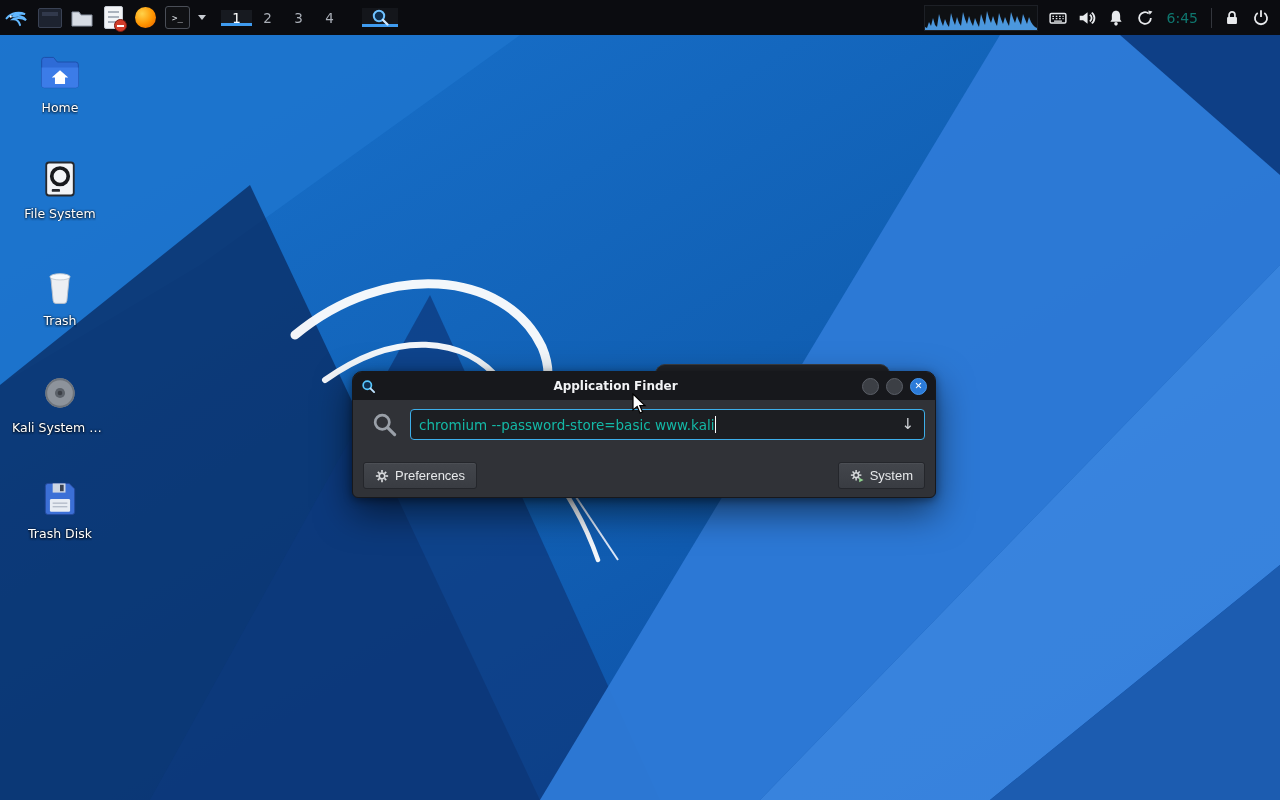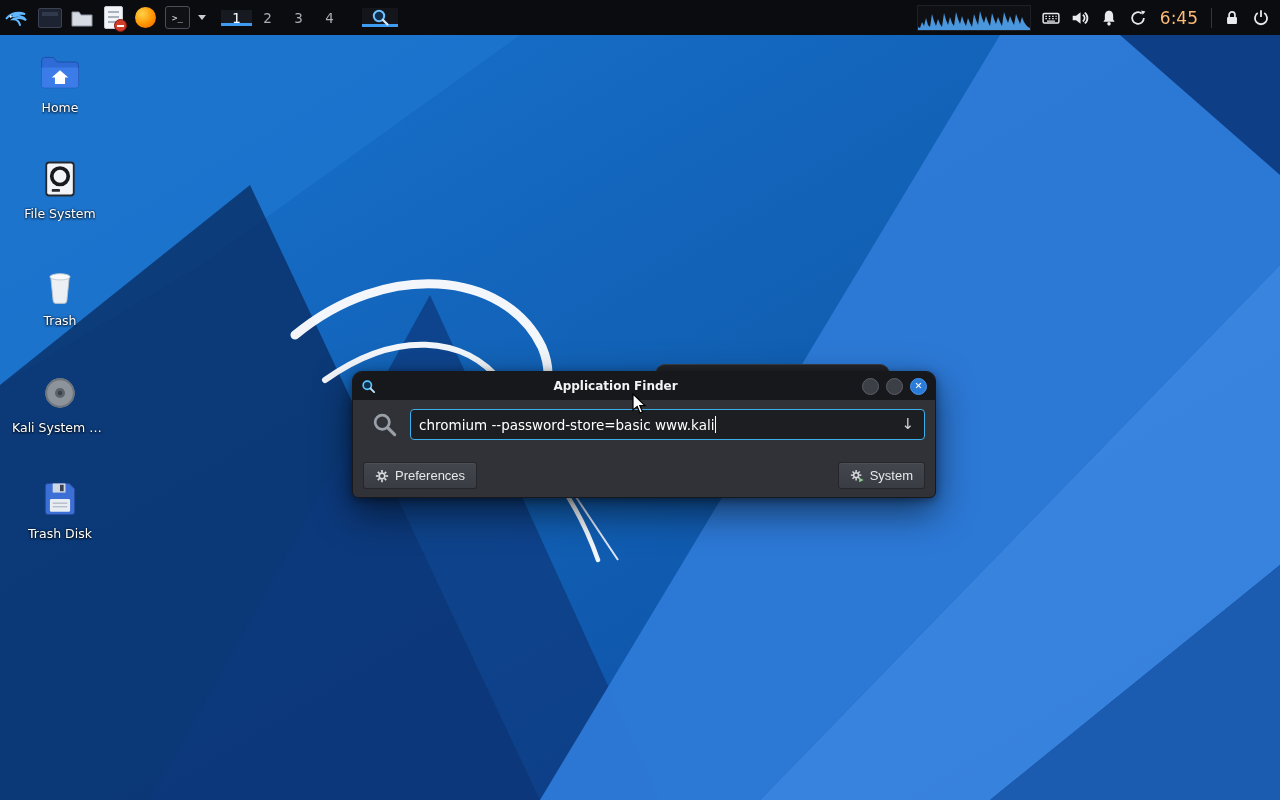--- a/index.html
+++ b/index.html
@@ -46,21 +46,21 @@
     width:31px;display:flex;align-items:center;justify-content:center;
     color:#a9aeb6;font-size:13.5px;cursor:pointer;
   }
   .ws.active{color:#fff;background:#171a20;box-shadow:inset 0 -3px 0 #3f9bef;}
   .taskitem{
     width:36px;margin-left:12px;display:flex;align-items:center;justify-content:center;
     background:#14161b;box-shadow:inset 0 -3px 0 #3f9bef;cursor:pointer;
   }
   .tray-icon{width:18px;height:18px;display:block;cursor:pointer;}
   .cpu-graph{width:112px;height:24px;background:#0e1013;border:1px solid #1d2026;cursor:pointer;}
-  .clock{font-size:17px;color:#fdba74;cursor:pointer;padding:0 2px;}
+  .clock{font-size:14px;color:#0f766e;cursor:pointer;padding:0 2px;}
   .vsep{width:1px;height:20px;background:#33363d;}
   
   .desktop{position:absolute;top:35px;left:0;width:1280px;height:765px;overflow:hidden;}
   .wallpaper{position:absolute;inset:0;z-index:0;}
   .desk-item{
     position:absolute;left:10px;width:100px;z-index:10;display:flex;flex-direction:column;
     align-items:center;gap:6px;cursor:pointer;border-radius:4px;padding:2px 0;
   }
   .desk-label{
     font-size:12.5px;color:#fff;text-align:center;line-height:1.15;
@@ -91,21 +91,21 @@
     background:#3c3f45;border:1px solid #5a5e66;box-sizing:border-box;
     display:flex;align-items:center;justify-content:center;
   }
   .tb-btn.close{background:#2b7bd9;border-color:#4596ee;color:#fff;font-size:9.5px;line-height:1;}
   .dlg-body{padding:9px 10px 10px 10px;display:flex;flex-direction:column;height:99px;box-sizing:border-box;}
   .search-row{display:flex;align-items:center;gap:12px;padding-left:8px;}
   .fake-input{
     flex:1;height:31px;background:#1c1e22;border:1.5px solid #3daee9;border-radius:4px;
     display:flex;align-items:center;padding:0 8px;box-sizing:border-box;cursor:text;
   }
-  .fake-input .text{color:#ffffff;font-size:13.5px;white-space:pre;}
+  .fake-input .text{color:#14b8a6;font-size:13.5px;white-space:pre;}
   .caret{width:1px;height:17px;background:#fff;margin-left:1px;animation:blink 1.1s steps(1) infinite;}
   @keyframes blink{50%{opacity:0;}}
   .combo-arrow{
     margin-left:auto;color:#cfd2d6;font-size:15px;cursor:pointer;padding:0 2px;line-height:1;
   }
   .btn-row{margin-top:auto;display:flex;align-items:flex-start;}
   .gtk-btn{
     display:flex;align-items:center;gap:6px;height:27px;padding:0 11px;border-radius:3px;
     background:linear-gradient(#43464c,#393c42);border:1px solid #24262b;
     color:#e6e8ea;font-size:13px;cursor:pointer;box-shadow:inset 0 1px 0 rgba(255,255,255,.05);

